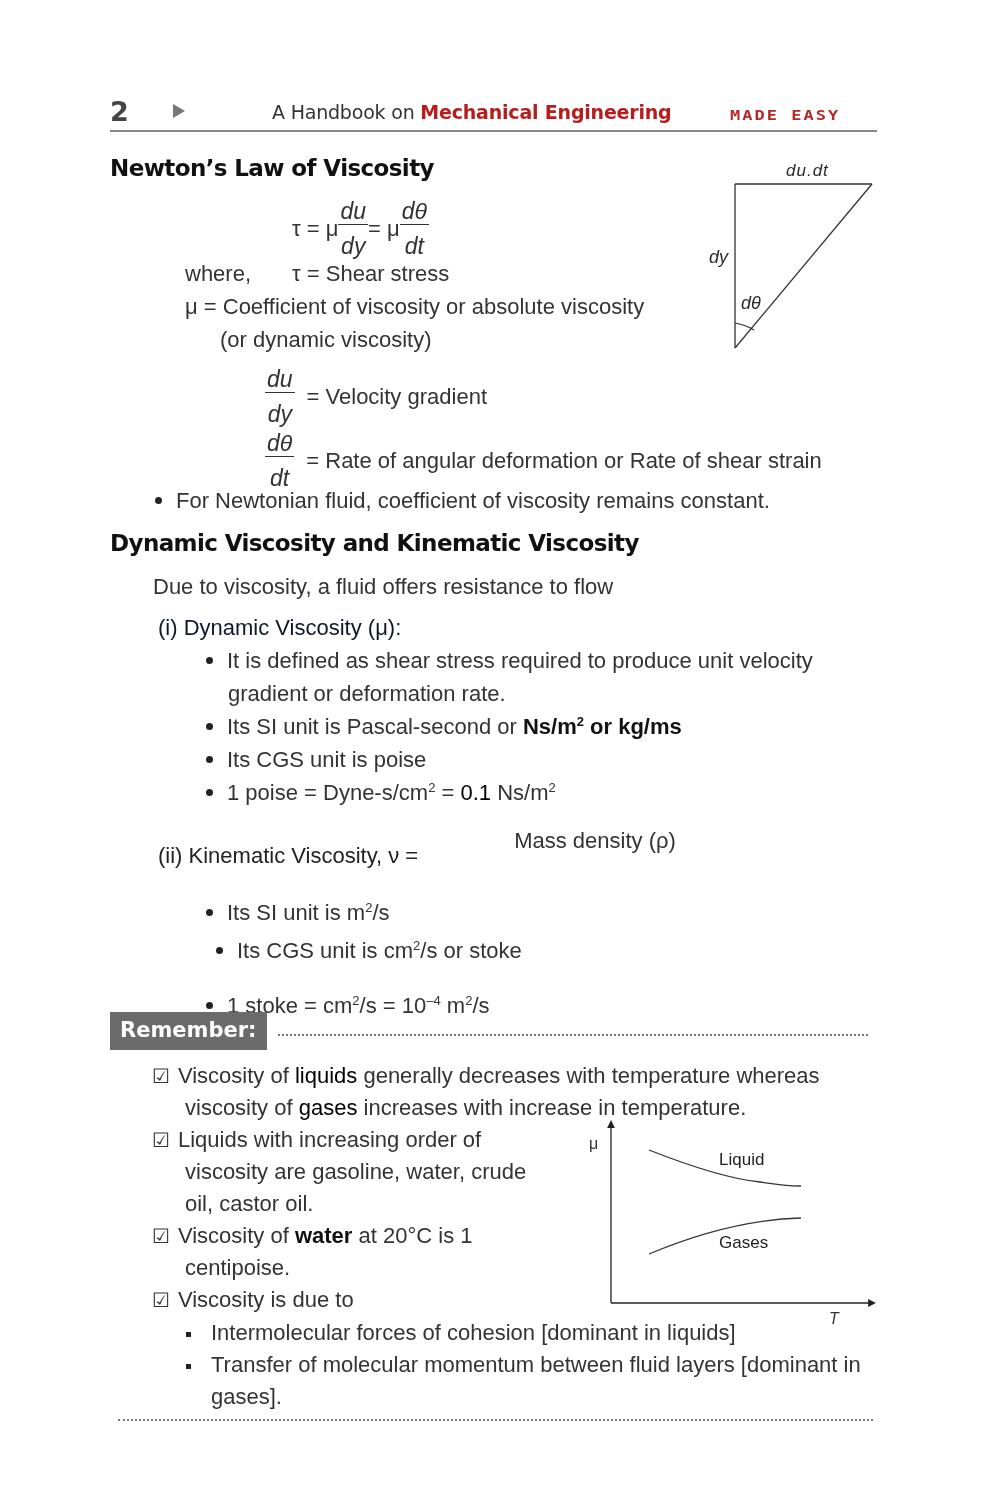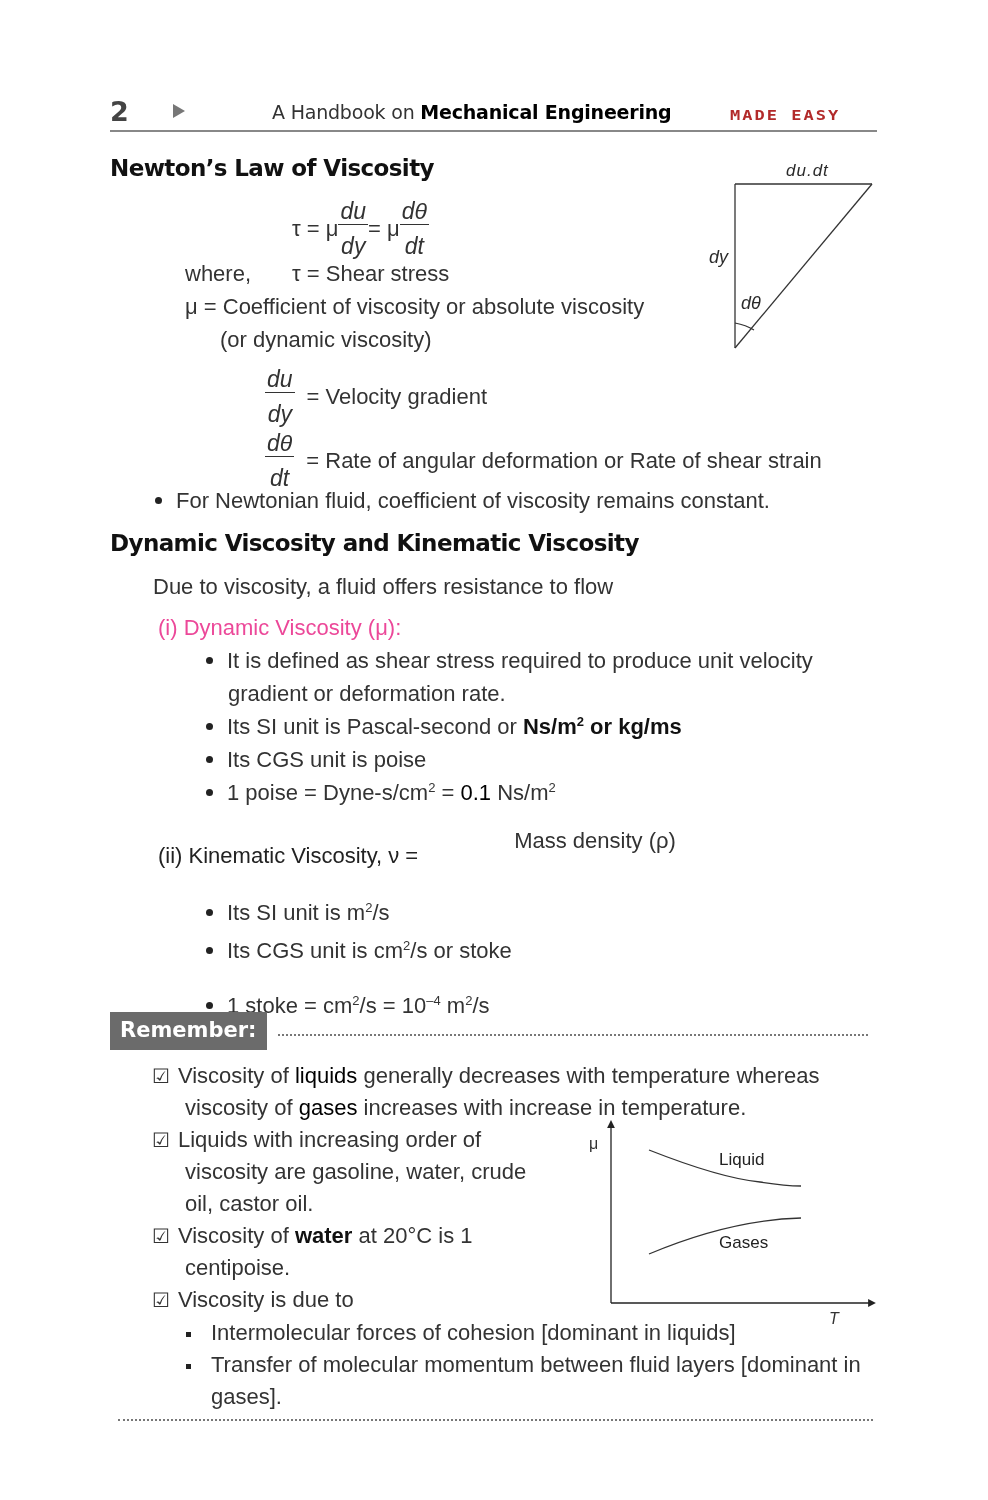--- a/index.html
+++ b/index.html
@@ -2,21 +2,21 @@
 <html><head>
 <meta charset="utf-8">
 <style>
   html, body { margin:0; padding:0; background:#ffffff; }
   body { width:988px; height:1500px; position:relative; overflow:hidden;
          font-family:"Liberation Sans", sans-serif; color:#2b2b2b; }
   .abs { position:absolute; }
   .hdr-num { left:110px; top:96px; font-size:27px; font-weight:bold; color:#444; font-family:"DejaVu Sans", sans-serif; }
   .hdr-arrow { left:173px; top:104px; width:0; height:0; border-left:12px solid #777; border-top:7px solid transparent; border-bottom:7px solid transparent; }
   .hdr-title { left:272px; top:101px; font-size:19px; color:#333; font-family:"DejaVu Sans", sans-serif; letter-spacing:-0.2px; }
-  .hdr-title b { font-weight:bold; color:#000000; }
+  .hdr-title b { font-weight:bold; color:#b91c1c; }
   .hdr-brand { left:730px; top:105px; font-size:17px; font-weight:bold; color:#b22a2a; letter-spacing:2px; font-family:"DejaVu Sans Mono", monospace; transform:scaleY(0.85); }
   .hdr-rule { left:110px; top:130px; width:767px; height:2px; background:#888; }
 
   .h2 { font-family:"DejaVu Sans", sans-serif; font-weight:bold; font-size:23px; color:#111; letter-spacing:-0.6px; }
   .txt { font-size:22px; color:#333; white-space:nowrap; }
   .it { font-style:italic; }
   .frac { display:inline-flex; flex-direction:column; align-items:center; vertical-align:middle; font-style:italic; font-size:23px; line-height:26px;gap:8px; }
   .frac .num { border-bottom:1.3px solid #333; padding:0 2px; }
   .dot { display:inline-block; width:7px; height:7px; border-radius:50%; background:#222; vertical-align:middle; margin-right:14px; position:relative; top:-2px; }
   .sq { display:inline-block; width:5px; height:5px; background:#222; vertical-align:middle; margin-right:20px; }
@@ -76,35 +76,35 @@
   <line x1="35" y1="29" x2="35" y2="193" stroke="#333" stroke-width="1.3"></line>
   <line x1="35" y1="193" x2="172" y2="29" stroke="#333" stroke-width="1.3"></line>
   <path d="M35 168 Q46 170 54 175" fill="none" stroke="#333" stroke-width="1.2"></path>
 </svg>
 <div class="abs it" style="left:786px;top:161px;font-size:17px;letter-spacing:1px;">du.dt</div>
 <div class="abs it" style="left:709px;top:247px;font-size:18px;">dy</div>
 <div class="abs it" style="left:741px;top:293px;font-size:18px;">dθ</div>
 
 <div class="abs h2" style="left:110px;top:530px;">Dynamic Viscosity and Kinematic Viscosity</div>
 <div class="abs txt" style="left:153px;top:574px;">Due to viscosity, a fluid offers resistance to flow</div>
-<div class="abs txt" style="left:158px;top:615px;color:#ec4899;">(i)  Dynamic  Viscosity  (μ):</div>
+<div class="abs txt" style="left:158px;top:615px;color:#0f172a;">(i)  Dynamic  Viscosity  (μ):</div>
 
 <div class="abs txt" style="left:206px;top:648px;"><span class="dot"></span><span>It is defined as shear stress required to produce unit velocity</span></div>
 <div class="abs txt" style="left:228px;top:681px;">gradient or deformation rate.</div>
 <div class="abs txt" style="left:206px;top:714px;"><span class="dot"></span><span>Its SI unit is Pascal-second or </span><span class="bold">Ns/m</span><sup class="bold">2</sup><span class="bold"> or  kg/ms</span></div>
 <div class="abs txt" style="left:206px;top:747px;"><span class="dot"></span><span>Its  CGS  unit  is  poise</span></div>
 <div class="abs txt" style="left:206px;top:780px;"><span class="dot"></span><span>1  poise  =  Dyne-s/cm</span><sup>2</sup><span>  =  </span><span class="bold" style="font-weight:normal;color:#000;">0.1</span><span>  Ns/m</span><sup>2</sup></div>
 
 <div class="abs txt" style="left:158px;top:843px;color:#222;">(ii) Kinematic  Viscosity,  ν  =</div>
 <div class="abs txt" style="left:478px;top:822px;width:234px;display:flex;flex-direction:column;align-items:center;">
   <span style="padding-top:6px;">Mass density (ρ)</span>
 </div>
 
 <div class="abs txt" style="left:206px;top:900px;"><span class="dot"></span><span>Its  SI  unit  is  m</span><sup>2</sup><span>/s</span></div>
-<div class="abs txt" style="left:206px;top:938px;"><span class="dot"></span><span>Its  CGS  unit  is  cm</span><sup>2</sup><span>/s  or  stoke</span></div>
+<div class="abs txt" style="left:216px;top:938px;"><span class="dot"></span><span>Its  CGS  unit  is  cm</span><sup>2</sup><span>/s  or  stoke</span></div>
 <div class="abs txt" style="left:206px;top:977px;margin-top:16px;"><span class="dot"></span><span>1  stoke  =  cm</span><sup>2</sup><span>/s  =  10</span><sup>–4</sup><span>  m</span><sup>2</sup><span>/s</span></div>
 
 <div class="abs remember">Remember:</div>
 <div class="abs dots" style="left:278px;top:1034px;width:590px;"></div>
 
 <div class="abs txt" style="left:152px;top:1063px;"><span class="chk">☑</span><span>Viscosity of </span><span class="bold" style="font-weight:normal;color:#000;">liquids</span><span> generally decreases with temperature whereas</span></div>
 <div class="abs txt" style="left:185px;top:1095px;"><span>viscosity of </span><span style="color:#000;">gases</span><span> increases with increase in temperature.</span></div>
 
 <div class="abs txt" style="left:152px;top:1127px;"><span class="chk">☑</span><span>Liquids  with  increasing  order  of</span></div>
 <div class="abs txt" style="left:185px;top:1159px;">viscosity are gasoline, water, crude</div>

